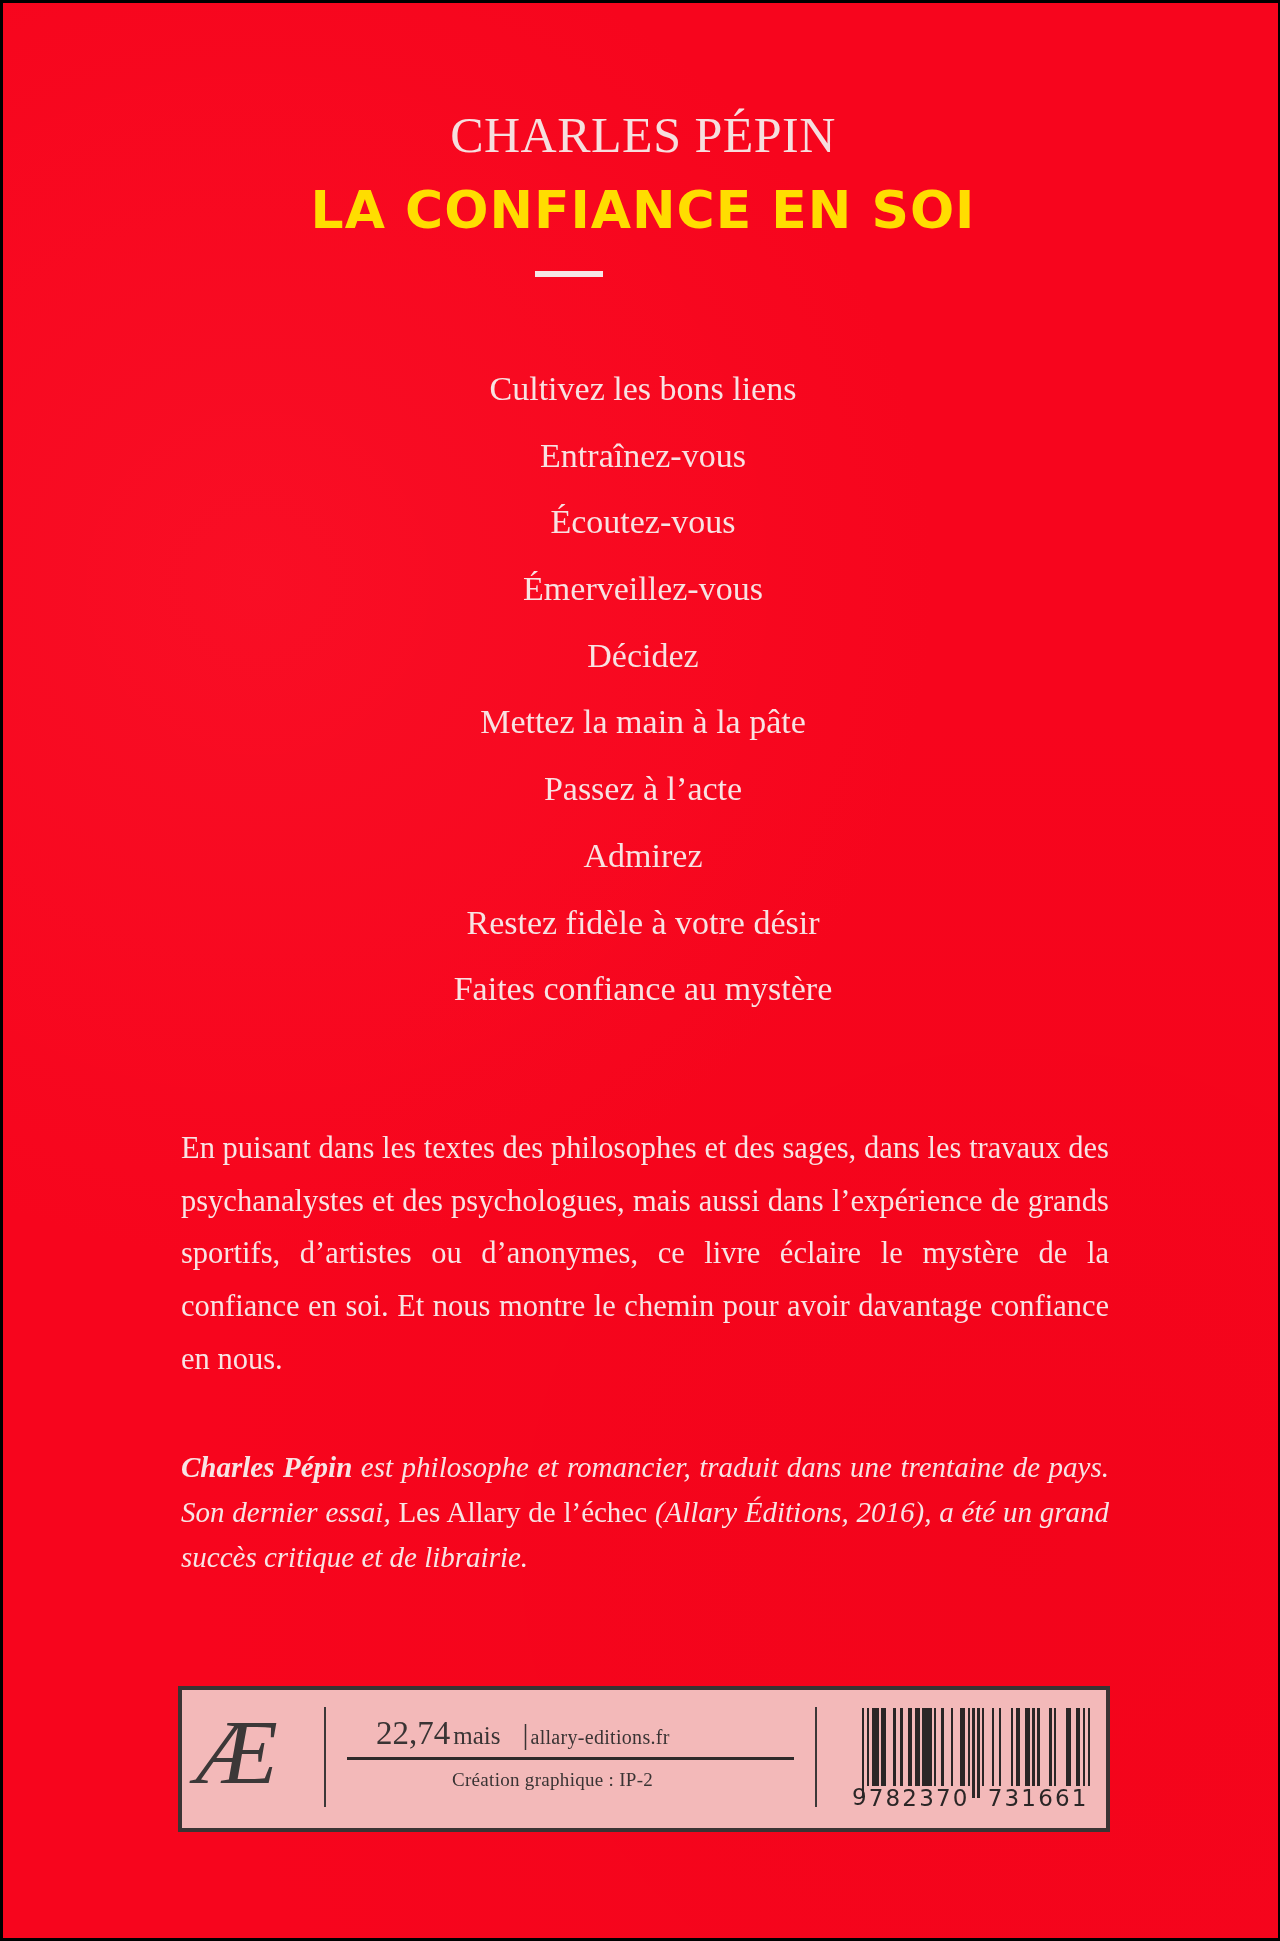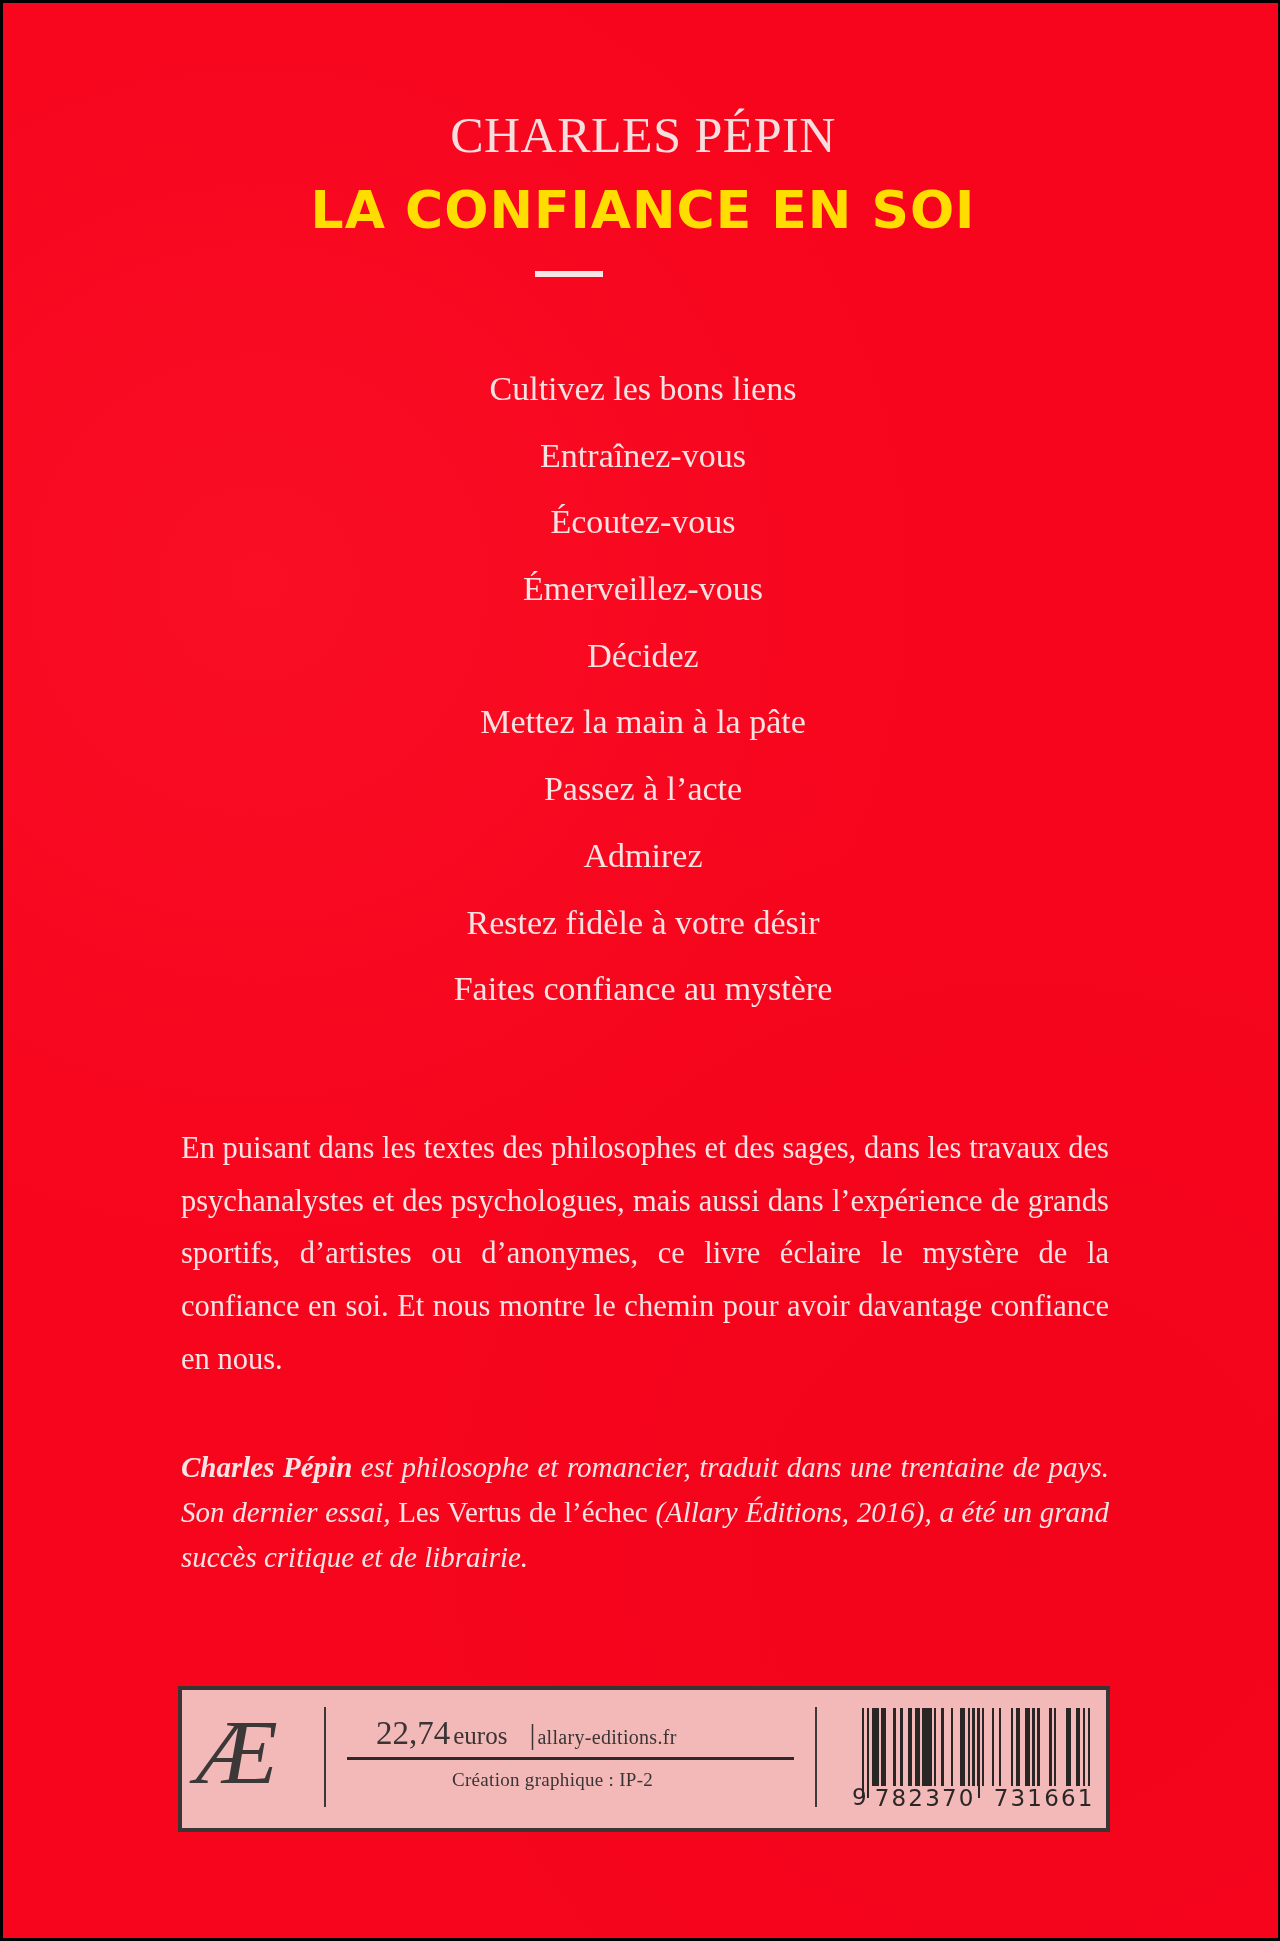--- a/index.html
+++ b/index.html
@@ -81,21 +81,21 @@
   }
   .bars { position: absolute; left: 0; top: 0; width: 236px; height: 90px; }
   .bar { position: absolute; top: 0; background: #2b2626; }
   .digits {
     position: absolute; left: 0; top: 70px; width: 236px; height: 32px;
     font-family: "DejaVu Sans", sans-serif; font-size: 23px; color: #2b2626;
     display: flex; align-items: flex-end;
   }
   .digits .first { width: 16px; }
   .digits .grp { background: #f3b9b9; letter-spacing: 2.2px; line-height: 24px; padding: 0 2px; }
-  .digits .g1 { margin-left: 6px; }
+  .digits .g1 { }
   .digits .g2 { margin-left: 14px; }
 </style>
 </head>
 <body>
 
 <div class="cover">
   <div class="author">CHARLES PÉPIN</div>
   <div class="title">LA CONFIANCE EN SOI</div>
   <div class="divider"></div>
 
@@ -107,28 +107,28 @@
     <li>Décidez</li>
     <li>Mettez la main à la pâte</li>
     <li>Passez à l’acte</li>
     <li>Admirez</li>
     <li>Restez fidèle à votre désir</li>
     <li>Faites confiance au mystère</li>
   </ul>
 
   <p class="para">En puisant dans les textes des philosophes et des sages, dans les travaux des psychanalystes et des psychologues, mais aussi dans l’expérience de grands sportifs, d’artistes ou d’anonymes, ce livre éclaire le mystère de la confiance en soi. Et nous montre le chemin pour avoir davantage confiance en nous.</p>
 
-  <p class="bio"><b>Charles Pépin</b><span> est philosophe et romancier, traduit dans une trentaine de pays. Son dernier essai, </span><span class="upright">Les Vertus de l’échec</span><span> (Allary Éditions, 2016), a été un grand succès critique et de librairie.</span></p>
+  <p class="bio"><b>Charles Pépin</b><span> est philosophe et romancier, traduit dans une trentaine de pays. Son dernier essai, </span><span class="upright">Les Allary de l’échec</span><span> (Allary Éditions, 2016), a été un grand succès critique et de librairie.</span></p>
 </div>
 
 <div class="infobox">
   <div class="logo">Æ</div>
   <div class="vline one"></div>
   <div class="price-row">
-    <span class="price-num">22,74</span><span class="price-cur">euros</span><span class="sep">|</span><span class="site">allary-editions.fr</span>
+    <span class="price-num">22,74</span><span class="price-cur">mais</span><span class="sep">|</span><span class="site">allary-editions.fr</span>
   </div>
   <div class="hrule"></div>
   <div class="credit">Création graphique : IP-2</div>
   <div class="vline two"></div>
   <div class="barcode">
     <div class="bars" id="bars">
         <div class="bar" style="left: 10px; width: 2.4px; height: 90px;"></div>
         <div class="bar" style="left: 14.8px; width: 2.4px; height: 90px;"></div>
         <div class="bar" style="left: 19.6px; width: 2.4px; height: 78px;"></div>
         <div class="bar" style="left: 22px; width: 2.4px; height: 78px;"></div>

